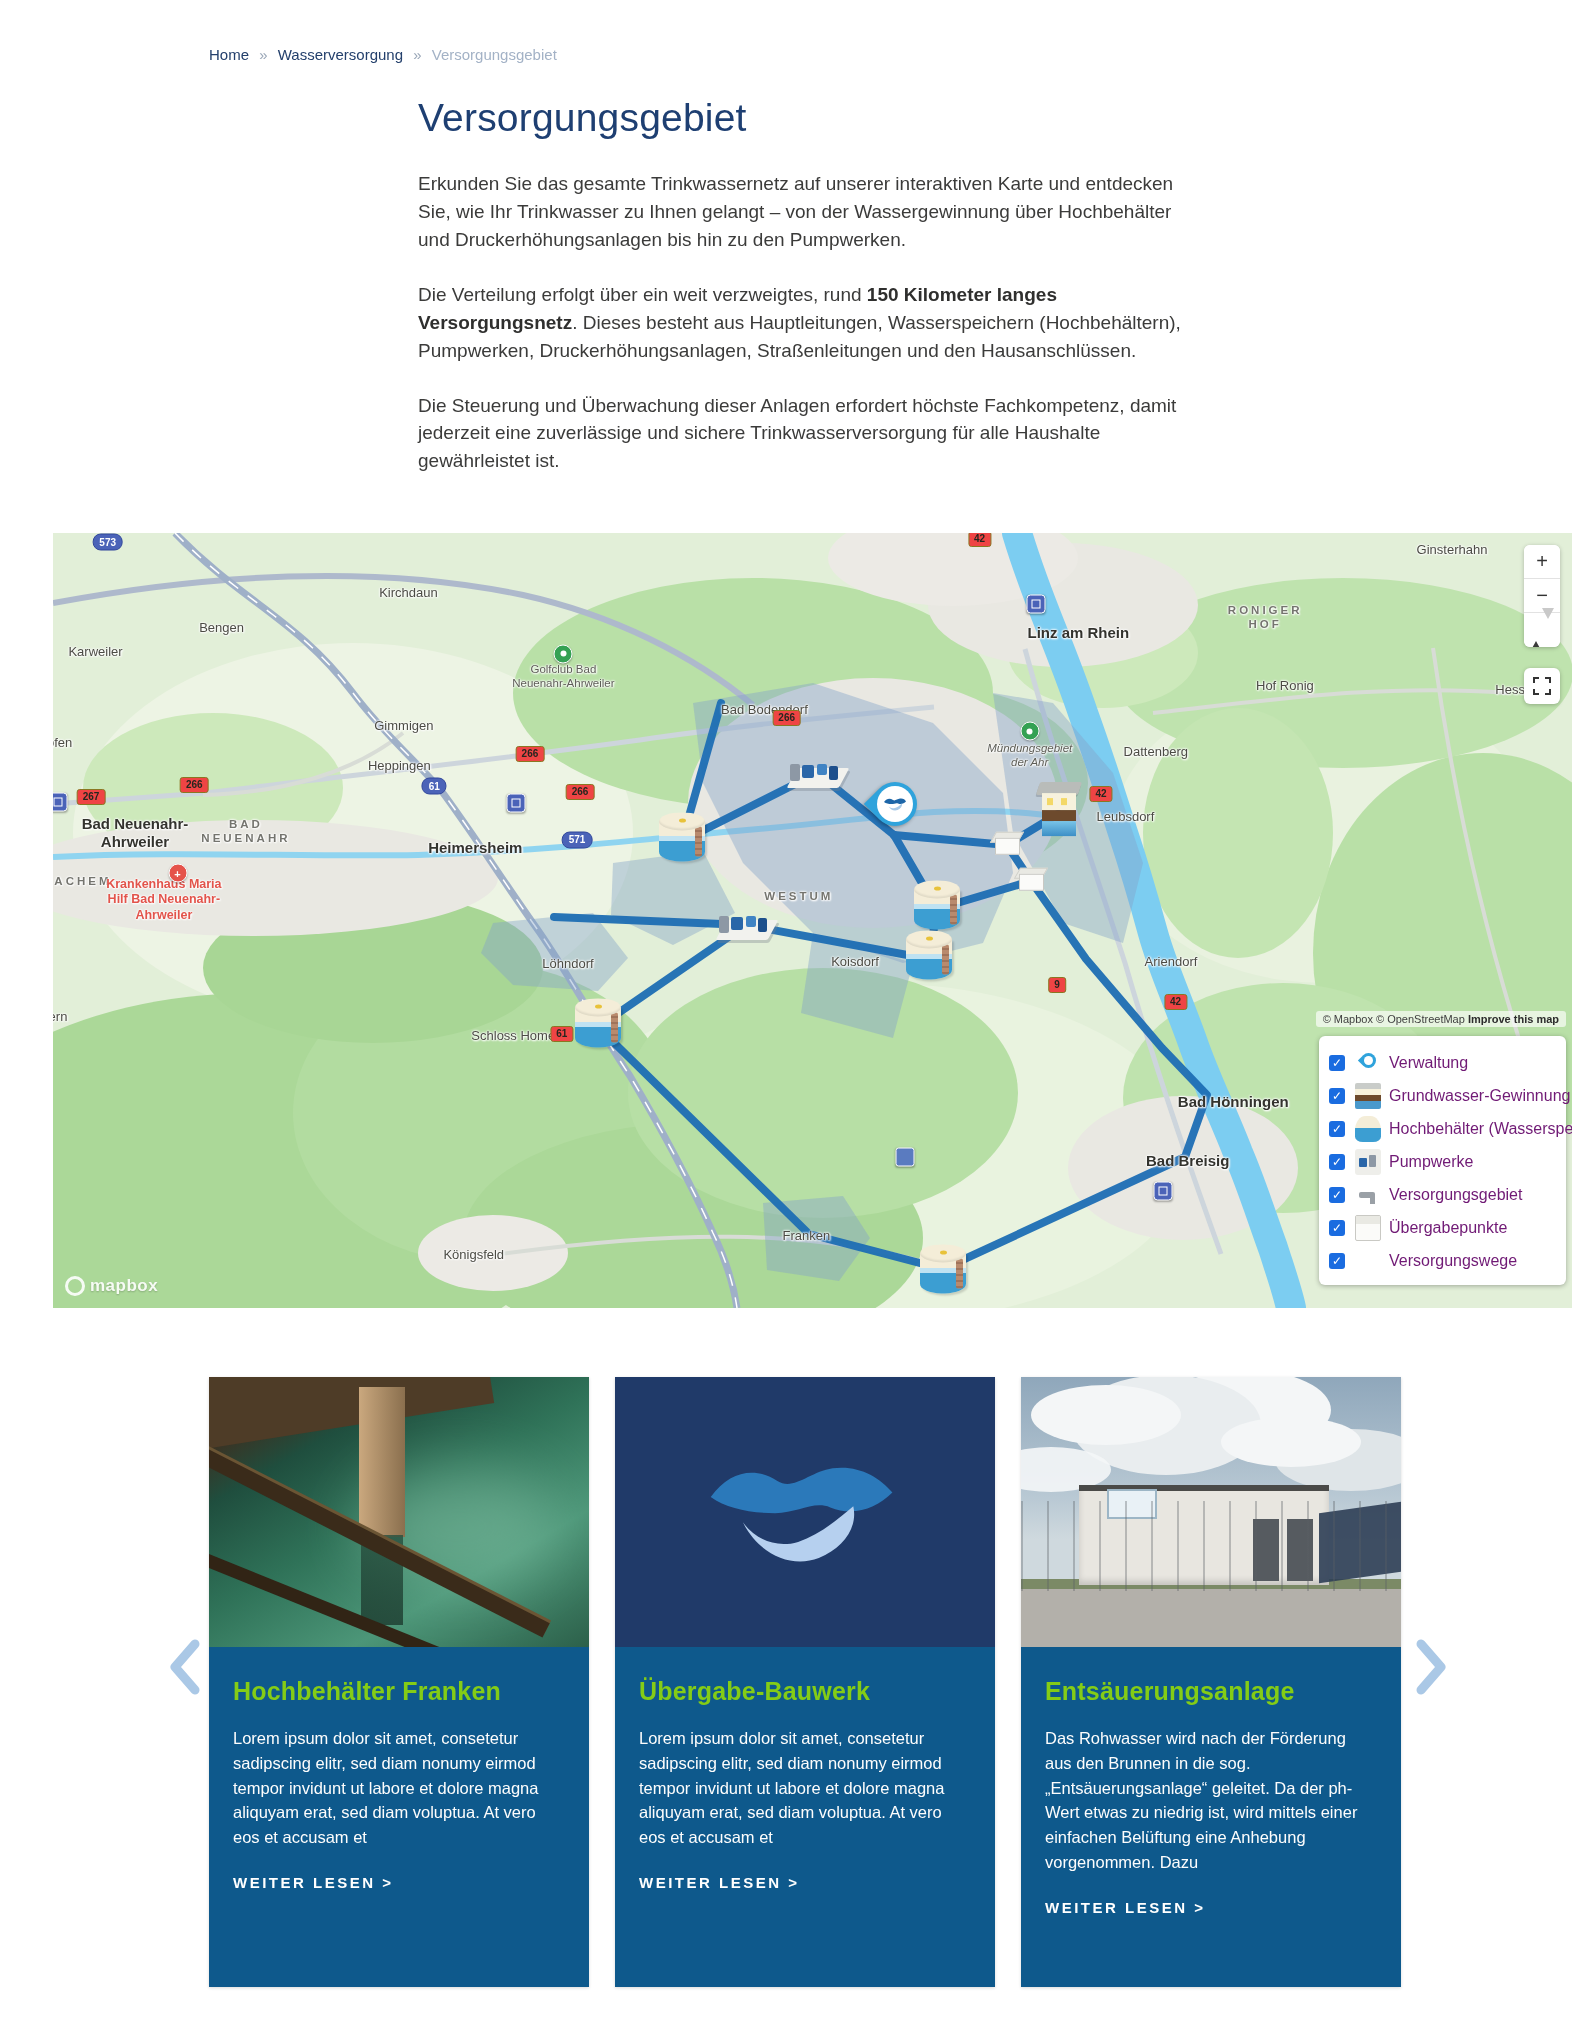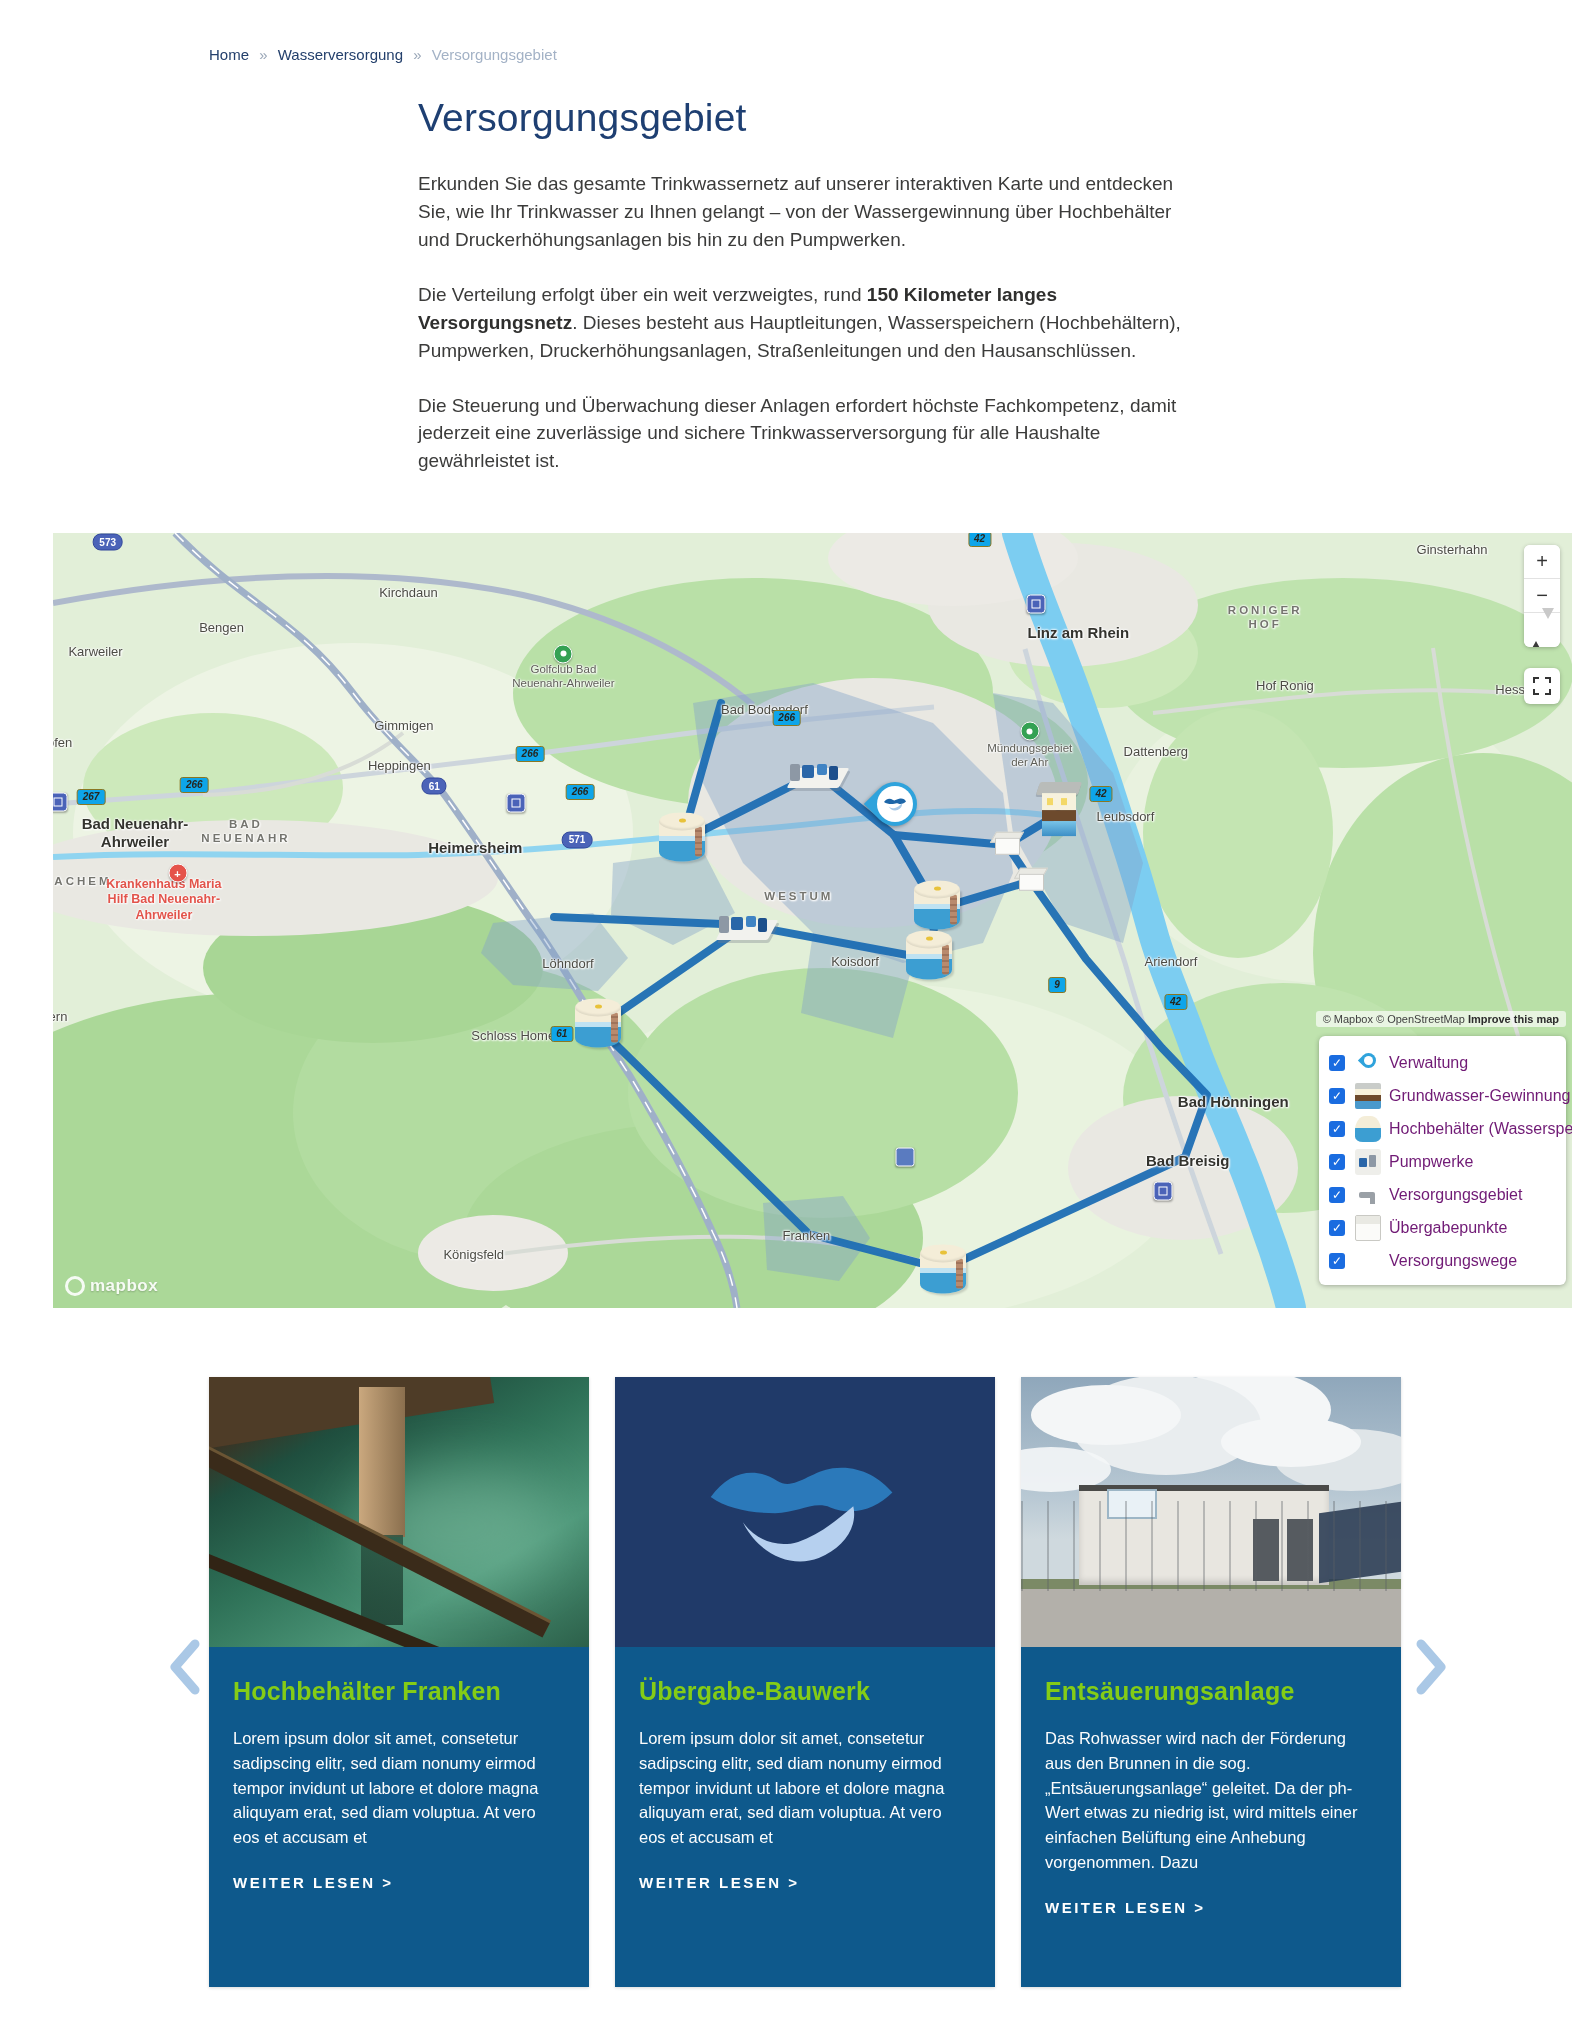--- a/index.html
+++ b/index.html
@@ -25,21 +25,21 @@
 
   .mlbl{position:absolute;transform:translate(-50%,-50%);font-size:13px;color:#4b4b44;
         white-space:pre-line;text-align:center;line-height:1.25;
         text-shadow:0 0 2px #fff,0 0 2px #fff,0 0 3px #fff,1px 1px 2px #fff;}
   .lbl-town{font-size:15px;font-weight:bold;color:#33332e;}
   .lbl-district{font-size:11.5px;letter-spacing:3px;color:#74746e;font-weight:600;}
   .lbl-small{font-size:11.5px;color:#5d5d56;}
   .lbl-red{font-size:12.5px;color:#e2544b;font-weight:600;}
 
   .shield{position:absolute;transform:translate(-50%,-50%);font-weight:bold;font-size:10px;line-height:1;}
-  .shield-yellow{background:#0ea5e9;border:1px solid #8a7722;color:#26261f;padding:2px 5px;border-radius:3px;font-style:italic;}
+  .shield-yellow{background:#ef4444;border:1px solid #8a7722;color:#26261f;padding:2px 5px;border-radius:3px;}
   .shield-blue{background:#4b63b8;border:1px solid #31479b;color:#fff;padding:2.5px 6px;border-radius:8px;}
 
   .poi{position:absolute;width:17px;height:17px;border-radius:50%;transform:translate(-50%,-50%);
        border:1.5px solid #fff;box-shadow:0 1px 2px rgba(0,0,0,.3);
        display:flex;align-items:center;justify-content:center;color:#fff;font-size:11px;font-weight:bold;}
   .poi-golf,.poi-park{background:#34a153;}
   .poi-golf::after,.poi-park::after{content:"";width:6px;height:6px;background:#fff;border-radius:50%;}
   .poi-hospital{background:#e5534b;}
   .poi-station{background:#4b63b8;border-radius:4px;}
   .poi-station::after{content:"";width:7px;height:7px;border:1.5px solid #fff;}
@@ -267,21 +267,21 @@
       <span class="mlbl lbl-small" style="left: 33.6%; top: 18.4%;">Golfclub Bad
 Neuenahr-Ahrweiler</span>
       <span class="mlbl lbl-place" style="left: 44.2%; top: 22.9%; margin-left: 40px;">Bad Bodendorf</span>
       <span class="mlbl lbl-town" style="left: 67.5%; top: 12.9%;">Linz am Rhein</span>
       <span class="mlbl lbl-district" style="left: 79.8%; top: 10.8%;">RONIGER
 HOF</span>
       <span class="mlbl lbl-place" style="left: 92.1%; top: 2.2%;">Ginsterhahn</span>
       <span class="mlbl lbl-place" style="left: 81.1%; top: 19.8%;">Hof Ronig</span>
       <span class="mlbl lbl-place" style="left: 96.5%; top: 20.3%;">Hesseln</span>
       <span class="mlbl lbl-place" style="left: 72.6%; top: 28.3%;">Dattenberg</span>
-      <span class="mlbl lbl-small" style="left: 64.3%; top: 28.6%;">Mündungsgebiet
+      <span class="mlbl lbl-small" style="left: 64.3%; top: 28.6%; font-style: italic;">Mündungsgebiet
 der Ahr</span>
       <span class="mlbl lbl-place" style="left: 70.6%; top: 36.6%;">Leubsdorf</span>
       <span class="mlbl lbl-place" style="left: 23.1%; top: 24.9%;">Gimmigen</span>
       <span class="mlbl lbl-place" style="left: 22.8%; top: 30%;">Heppingen</span>
       <span class="mlbl lbl-town" style="left: 5.4%; top: 38.8%;">Bad Neuenahr-
 Ahrweiler</span>
       <span class="mlbl lbl-district" style="left: 12.7%; top: 38.4%;">BAD
 NEUENAHR</span>
       <span class="mlbl lbl-town" style="left: 27.8%; top: 40.7%;">Heimersheim</span>
       <span class="mlbl lbl-place" style="left: -0.4%; top: 27.1%;">ershofen</span>

